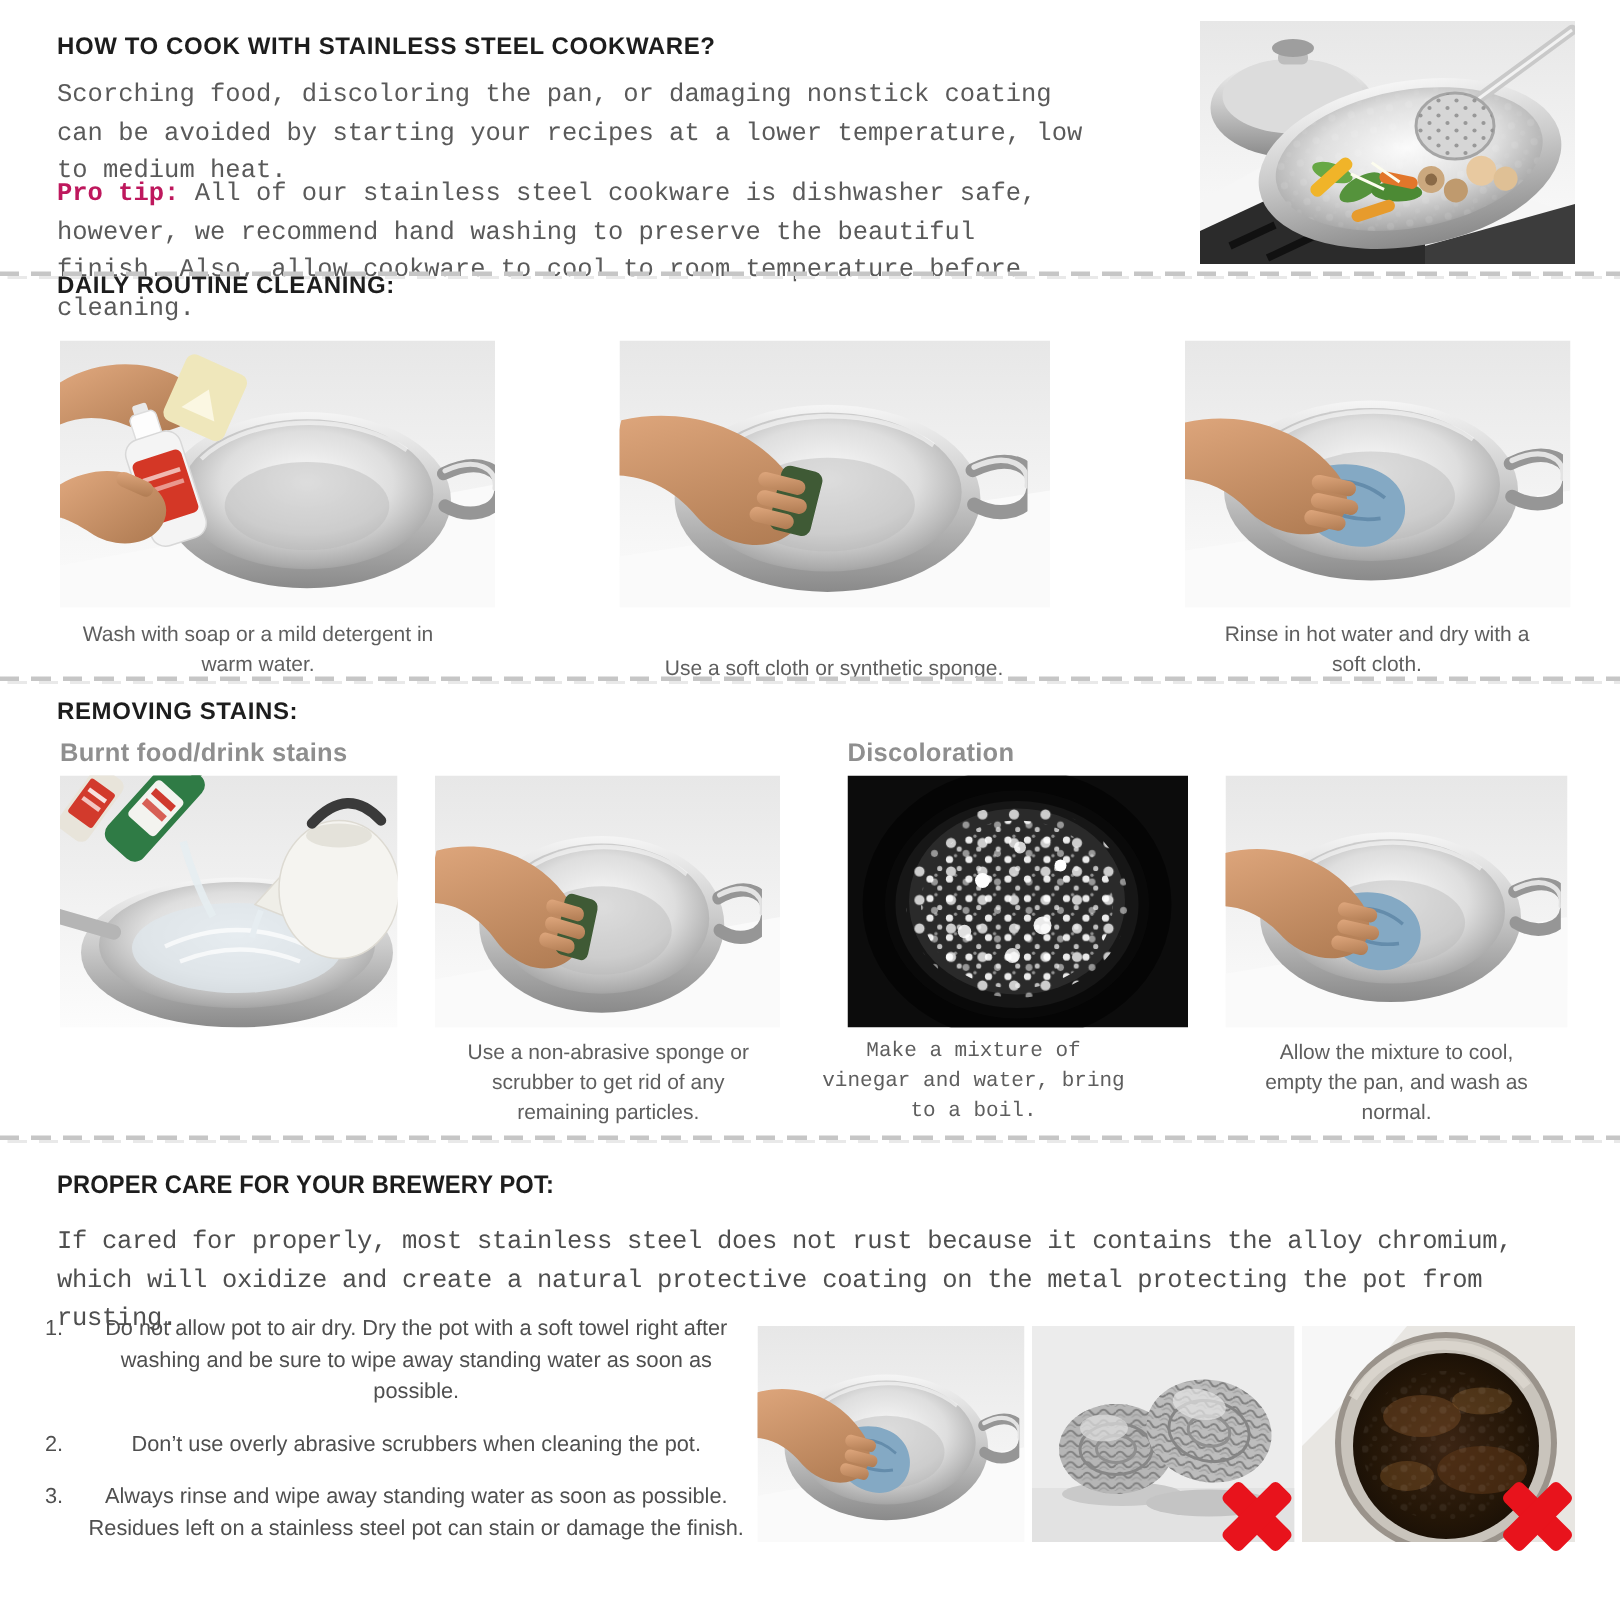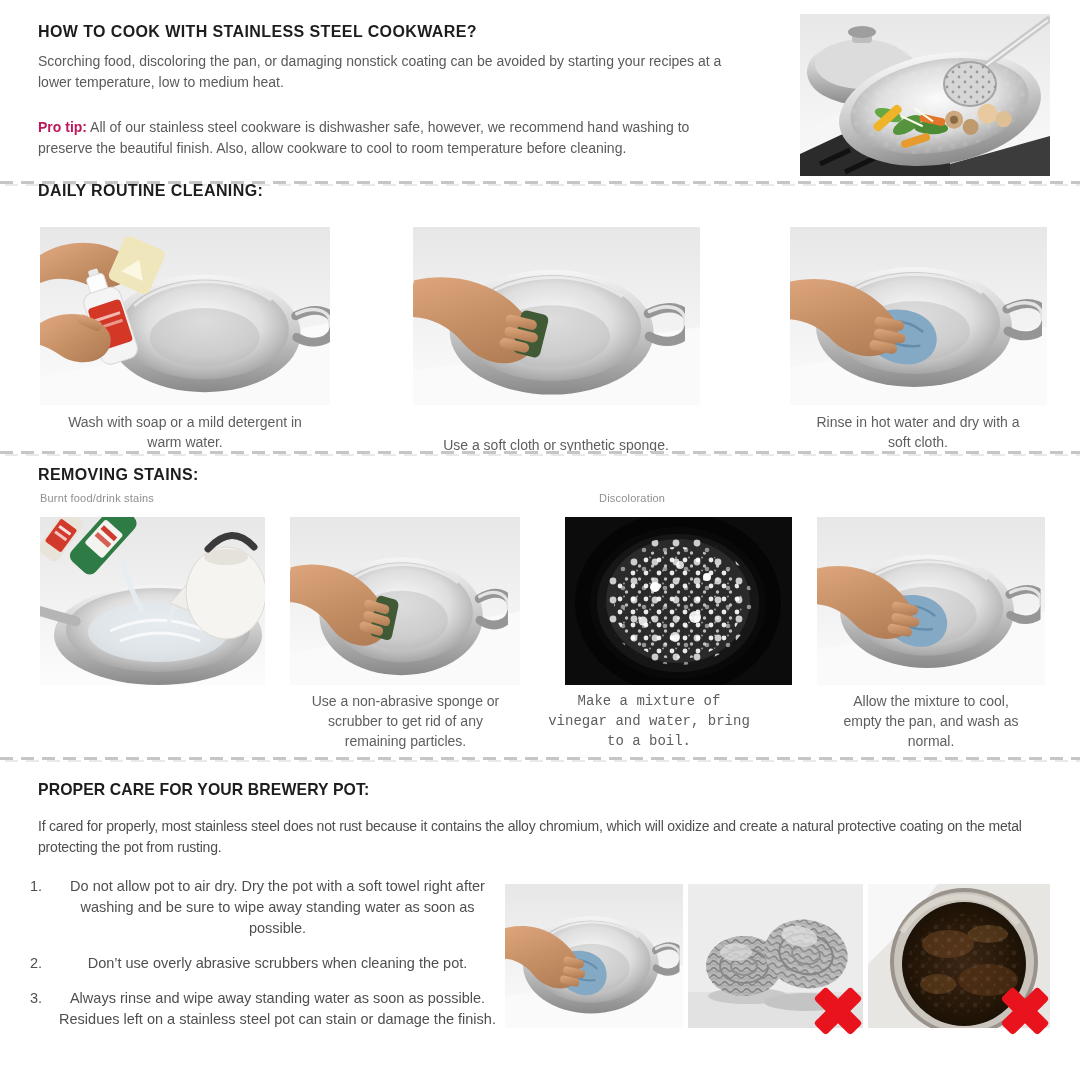--- a/index.html
+++ b/index.html
@@ -1,48 +1,48 @@
 <!DOCTYPE html>
 <html><head>
 <meta charset="utf-8">
 <style>
   html,body{margin:0;padding:0;background:#fff;}
   .page{position:relative;width:1080px;height:1080px;background:#fff;overflow:hidden;
         font-family:"Liberation Sans",sans-serif;color:#5a5a5a;padding-left:11px;}
   .h{position:absolute;margin:0;font-weight:bold;font-size:16px;letter-spacing:.4px;color:#1d1d1d;}
-  .body{position:absolute;margin:0;font-size:14px;line-height:1.5;color:#5a5a5a;}
+  .body{position:absolute;margin:0;font-size:17px;line-height:1.5;color:#5a5a5a;font-family:Liberation Mono, monospace;}
   .body strong{color:#be185d;}
   .cap{position:absolute;margin:0;font-size:14px;line-height:1.42;color:#5e5e5e;text-align:center;}
-  .sub{position:absolute;margin:0;font-weight:normal;font-size:11px;color:#8f8f8f;letter-spacing:.2px;}
+  .sub{position:absolute;margin:0;font-weight:bold;font-size:17px;color:#8f8f8f;letter-spacing:.2px;}
   .photo{position:absolute;margin:0;}
   .photo svg{width:100%;height:100%;display:block;}
   .divider{position:absolute;left:0;width:1080px;height:6px;}
   .divider::before{content:"";position:absolute;top:0;left:0;right:0;height:3px;
     background:repeating-linear-gradient(90deg,#c6c6c6 0 13px,rgba(0,0,0,0) 13px 21px);}
   .divider::after{content:"";position:absolute;top:3px;left:5px;right:0;height:2px;
     background:repeating-linear-gradient(90deg,#e9e9e9 0 13px,rgba(0,0,0,0) 13px 21px);}
   
   .t1{left:38px;top:23px;}
   .p1{left:38px;top:51px;width:690px;}
   .p2{left:38px;top:117px;width:690px;}
   .photo-top{left:800px;top:14px;width:250px;height:162px;}
   .div1{top:181px;}
   
   .t2{left:38px;top:182px;}
   .df1{left:40px;top:227px;width:290px;height:178px;}
   .df2{left:413px;top:227px;width:287px;height:178px;}
   .df3{left:790px;top:227px;width:257px;height:178px;}
-  .dc1{left:65px;top:413px;width:240px;}
+  .dc1{left:52px;top:413px;width:240px;}
   .dc2{left:406px;top:436px;width:300px;}
   .dc3{left:812px;top:413px;width:212px;}
   .div2{top:451px;}
   
   .t3{left:38px;top:466px;}
   .sub1{left:40px;top:492px;}
-  .sub2{left:599px;top:492px;}
+  .sub2{left:565px;top:492px;}
   .sf1{left:40px;top:517px;width:225px;height:168px;}
   .sf2{left:290px;top:517px;width:230px;height:168px;}
   .sf3{left:565px;top:517px;width:227px;height:168px;}
   .sf4{left:817px;top:517px;width:228px;height:168px;}
   .sc1{left:50px;top:692px;width:205px;}
   .sc2{left:303px;top:692px;width:205px;}
   .sc3{left:544px;top:692px;width:210px;font-family:Liberation Mono, monospace;}
   .sc4{left:840px;top:692px;width:182px;}
   .div3{top:757px;}
   

